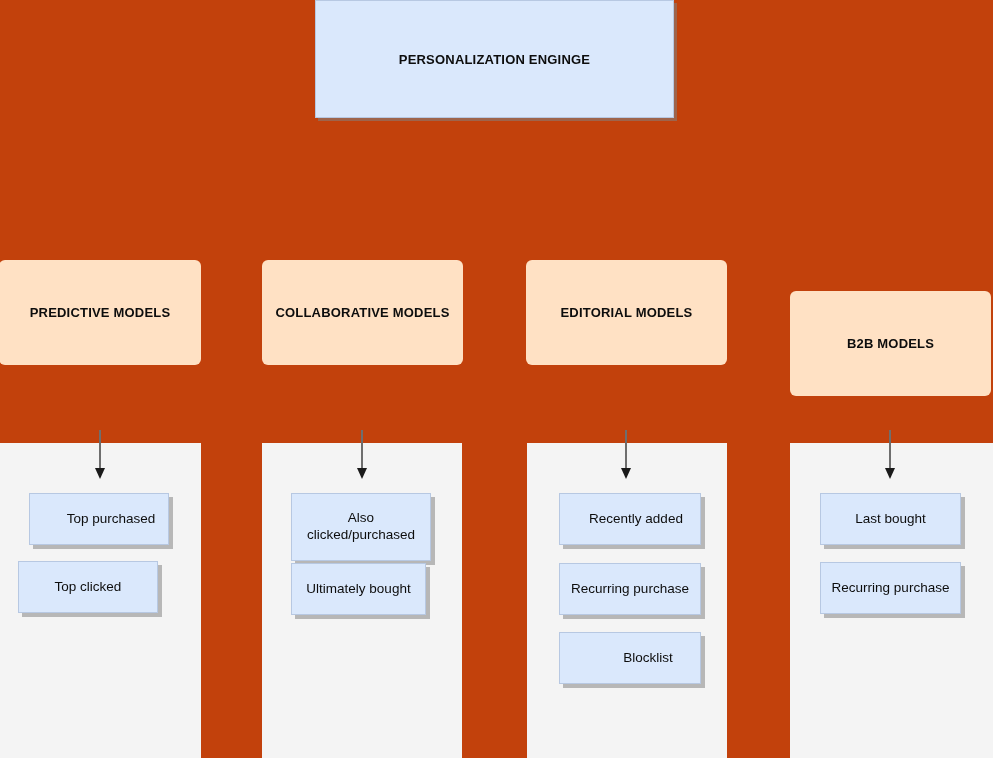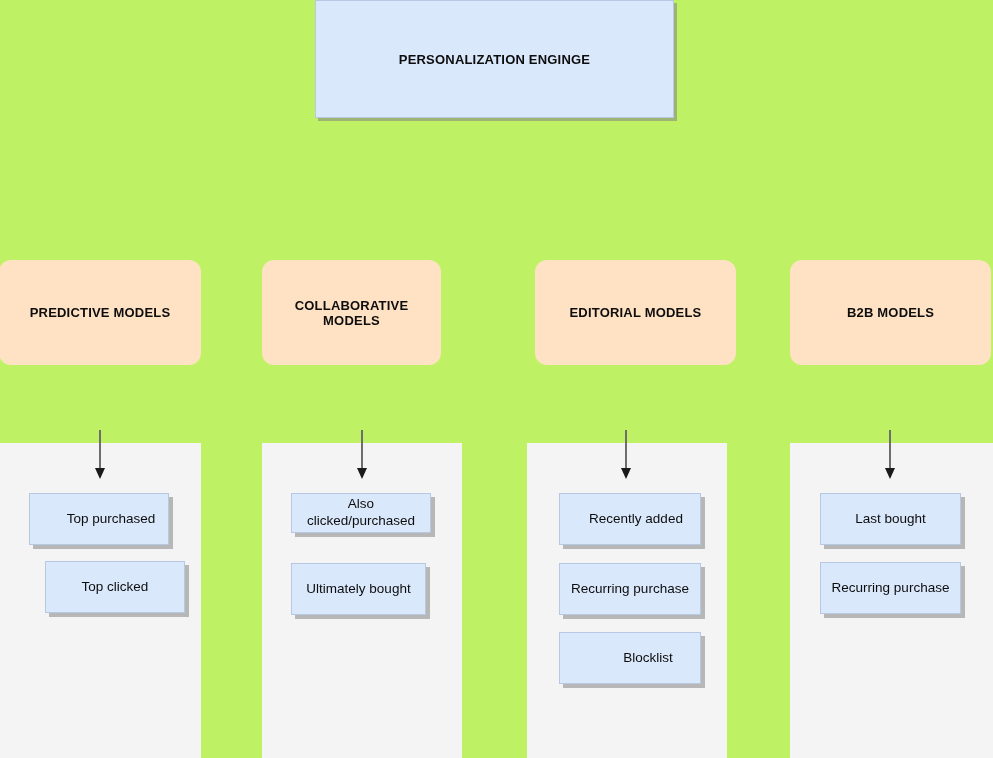--- a/index.html
+++ b/index.html
@@ -4,21 +4,21 @@
 <style>
   html, body {
     margin: 0;
     padding: 0;
     background: #000000;
   }
   #canvas {
     position: relative;
     width: 993px;
     height: 758px;
-    background: #bef264;
+    background: #c2410c;
     overflow: hidden;
     font-family: "Liberation Sans", sans-serif;
   }
 
   
   .engine-box {
     position: absolute;
     left: 315px;
     top: 0px;
     width: 359px;
@@ -38,21 +38,21 @@
     letter-spacing: 0.2px;
     text-align: center;
   }
 
   
   .model-box {
     position: absolute;
     top: 260px;
     height: 105px;
     background: #ffe1c4;
-    border-radius: 12px;
+    border-radius: 6px;
     display: flex;
     align-items: center;
     justify-content: center;
     box-sizing: border-box;
   }
   .model-label {
     font-size: 13px;
     font-weight: bold;
     color: #0d0d0d;
     text-align: center;
@@ -131,56 +131,56 @@
   <div class="model-box" style="left:-1px;width:202px;">
     <div class="model-label">PREDICTIVE MODELS</div>
   </div>
   <div class="arrow" style="left:93px;top:430px;">
     <div class="shaft"></div>
       <div class="head"></div>
   </div>
   <div class="item-box" style="left:29px;top:493px;width:140px;height:52px;padding-left:24px;">
     <div class="item-label">Top purchased</div>
   </div>
-  <div class="item-box" style="left:45px;top:561px;width:140px;height:52px;">
+  <div class="item-box" style="left:18px;top:561px;width:140px;height:52px;">
     <div class="item-label">Top clicked</div>
   </div>
 
-  <div class="model-box" style="left:262px;width:179px;">
+  <div class="model-box" style="left:262px;width:201px;">
     <div class="model-label">COLLABORATIVE MODELS</div>
   </div>
   <div class="arrow" style="left:355px;top:430px;">
     <div class="shaft"></div>
       <div class="head"></div>
   </div>
-  <div class="item-box" style="left:291px;top:493px;width:140px;height:40px;">
+  <div class="item-box" style="left:291px;top:493px;width:140px;height:68px;">
     <div class="item-label">Also<br>clicked/purchased</div>
   </div>
   <div class="item-box" style="left:291px;top:563px;width:135px;height:52px;">
     <div class="item-label">Ultimately bought</div>
   </div>
 
-  <div class="model-box" style="left:526px;width:201px;margin-left:9px;">
+  <div class="model-box" style="left:526px;width:201px;">
     <div class="model-label">EDITORIAL MODELS</div>
   </div>
   <div class="arrow" style="left:619px;top:430px;">
     <div class="shaft"></div>
       <div class="head"></div>
   </div>
   <div class="item-box" style="left:559px;top:493px;width:142px;height:52px;padding-left:12px;">
     <div class="item-label">Recently added</div>
   </div>
   <div class="item-box" style="left:559px;top:563px;width:142px;height:52px;">
     <div class="item-label">Recurring purchase</div>
   </div>
   <div class="item-box" style="left:559px;top:632px;width:142px;height:52px;padding-left:36px;">
     <div class="item-label">Blocklist</div>
   </div>
 
-  <div class="model-box" style="left:790px;width:201px;">
+  <div class="model-box" style="left:790px;width:201px;margin-top:31px;">
     <div class="model-label">B2B MODELS</div>
   </div>
   <div class="arrow" style="left:883px;top:430px;">
     <div class="shaft"></div>
       <div class="head"></div>
   </div>
   <div class="item-box" style="left:820px;top:493px;width:141px;height:52px;">
     <div class="item-label">Last bought</div>
   </div>
   <div class="item-box" style="left:820px;top:562px;width:141px;height:52px;">

